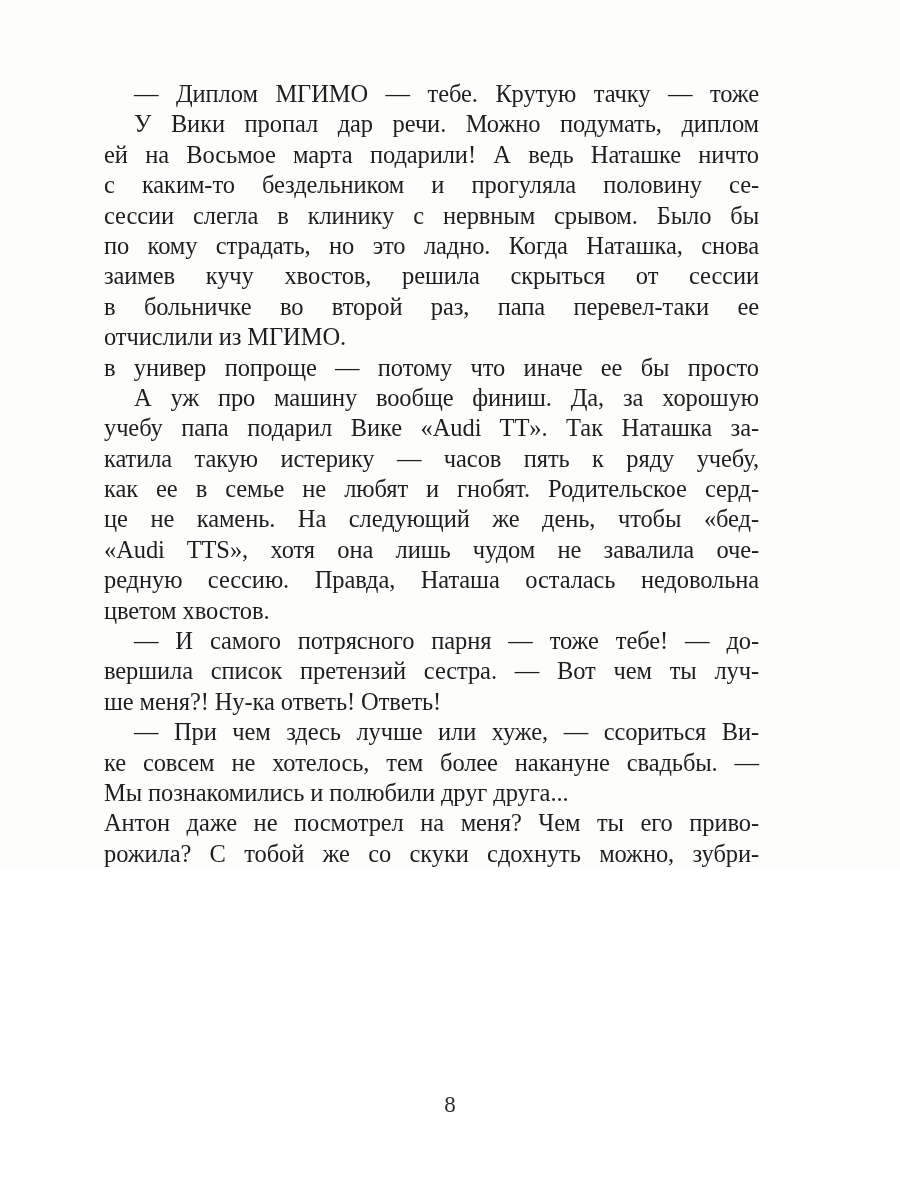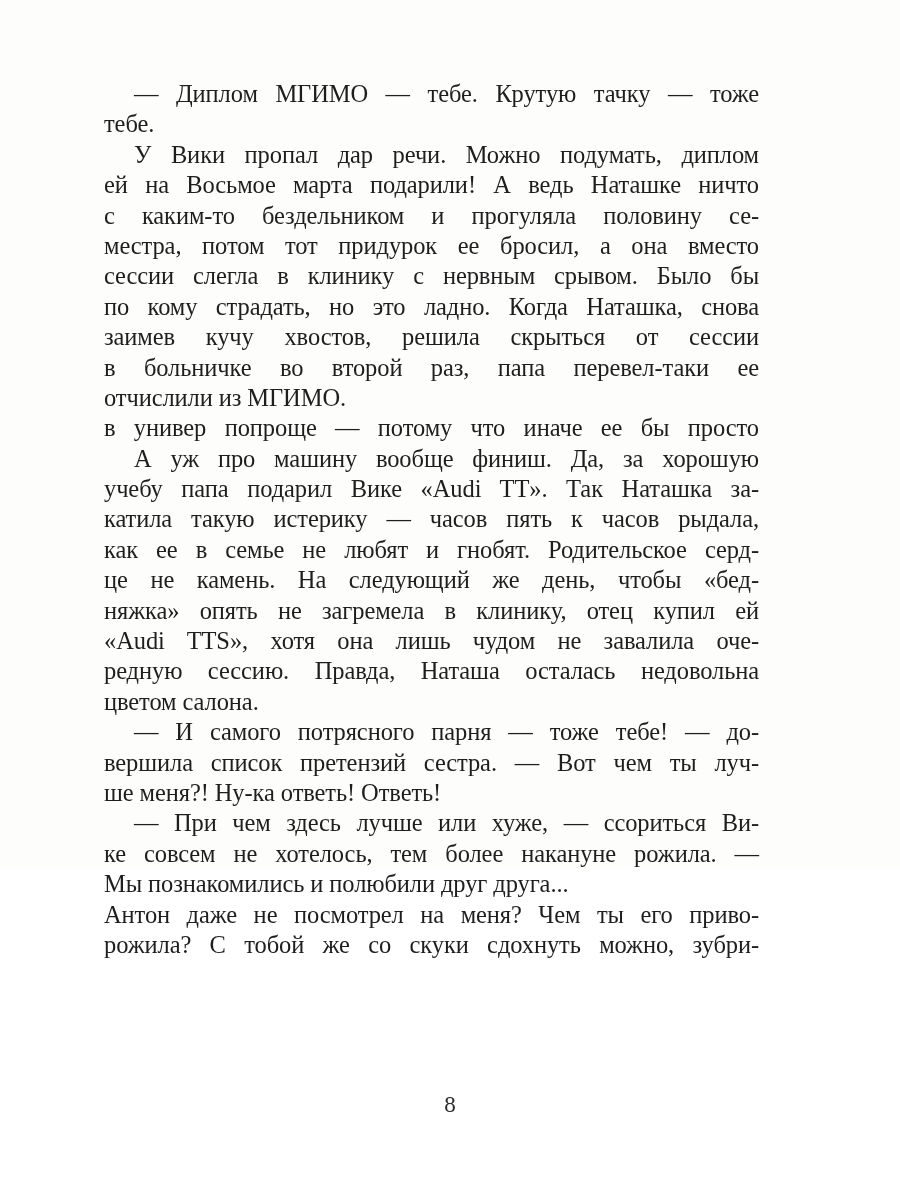--- a/index.html
+++ b/index.html
@@ -53,43 +53,40 @@
     line-height: 30px;
     color: #2a2a2a;
   }
 </style>
 </head>
 <body>
 
 <div class="page">
   <div class="text-block">
     <div class="line indent">— Диплом МГИМО — тебе. Крутую тачку — тоже</div>
-    <div class="line left">тебе.</div>
     <div class="line indent">У Вики пропал дар речи. Можно подумать, диплом</div>
     <div class="line">ей на Восьмое марта подарили! А ведь Наташке ничто</div>
     <div class="line">с каким-то бездельником и прогуляла половину се-</div>
-    <div class="line">местра, потом тот придурок ее бросил, а она вместо</div>
     <div class="line">сессии слегла в клинику с нервным срывом. Было бы</div>
     <div class="line">по кому страдать, но это ладно. Когда Наташка, снова</div>
     <div class="line">заимев кучу хвостов, решила скрыться от сессии</div>
     <div class="line">в больничке во второй раз, папа перевел-таки ее</div>
     <div class="line left">отчислили из МГИМО.</div>
     <div class="line">в универ попроще — потому что иначе ее бы просто</div>
     <div class="line indent">А уж про машину вообще финиш. Да, за хорошую</div>
     <div class="line">учебу папа подарил Вике «Audi TT». Так Наташка за-</div>
-    <div class="line">катила такую истерику — часов пять к часов рыдала,</div>
+    <div class="line">катила такую истерику — часов пять к ряду учебу,</div>
     <div class="line">как ее в семье не любят и гнобят. Родительское серд-</div>
     <div class="line">це не камень. На следующий же день, чтобы «бед-</div>
-    <div class="line">няжка» опять не загремела в клинику, отец купил ей</div>
     <div class="line">«Audi TTS», хотя она лишь чудом не завалила оче-</div>
     <div class="line">редную сессию. Правда, Наташа осталась недовольна</div>
-    <div class="line left">цветом салона.</div>
+    <div class="line left">цветом хвостов.</div>
     <div class="line indent">— И самого потрясного парня — тоже тебе! — до-</div>
     <div class="line">вершила список претензий сестра. — Вот чем ты луч-</div>
     <div class="line left">ше меня?! Ну-ка ответь! Ответь!</div>
     <div class="line indent">— При чем здесь лучше или хуже, — ссориться Ви-</div>
-    <div class="line">ке совсем не хотелось, тем более накануне рожила. —</div>
+    <div class="line">ке совсем не хотелось, тем более накануне свадьбы. —</div>
     <div class="line left">Мы познакомились и полюбили друг друга...</div>
     <div class="line">Антон даже не посмотрел на меня? Чем ты его приво-</div>
     <div class="line">рожила? С тобой же со скуки сдохнуть можно, зубри-</div>
   </div>
   <div class="folio">8</div>
 </div>
 
 </body></html>

